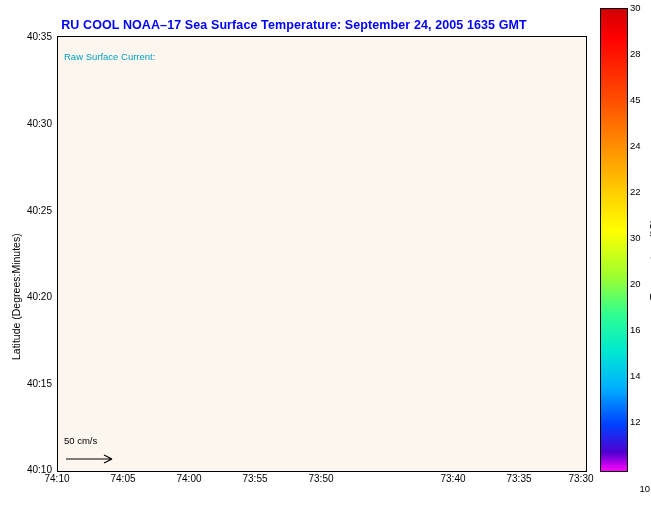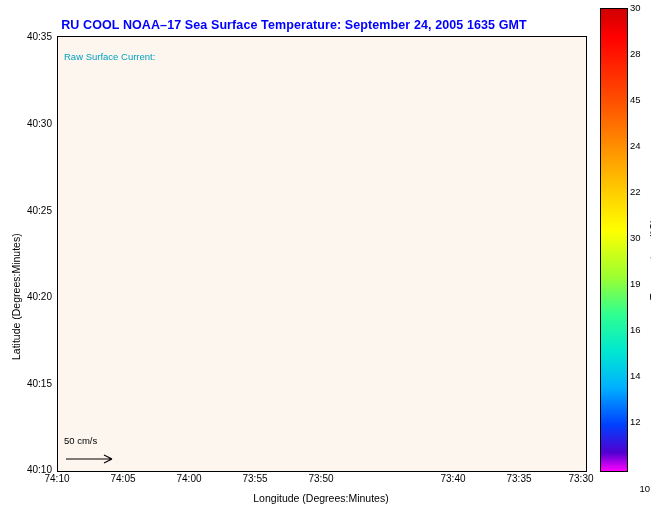--- a/index.html
+++ b/index.html
@@ -277,21 +277,20 @@
   <div class="xtick" style="left:496px;top:473px;">73:35</div>
   <div class="xtick" style="left:558px;top:473px;">73:30</div>
 
   <div class="ytick" style="left:10px;top:31px;">40:35</div>
   <div class="ytick" style="left:10px;top:118px;">40:30</div>
   <div class="ytick" style="left:10px;top:205px;">40:25</div>
   <div class="ytick" style="left:10px;top:291px;">40:20</div>
   <div class="ytick" style="left:10px;top:378px;">40:15</div>
   <div class="ytick" style="left:10px;top:464px;">40:10</div>
 
-  <div class="xlab">Longitude (Degrees:Minutes)</div>
   <div class="ylab" style="left:10px;top:360px;">Latitude (Degrees:Minutes)</div>
 
   <div id="cbar">
     <svg width="26" height="462" viewBox="0 0 26 462" preserveAspectRatio="none">
       <defs>
         <linearGradient id="jet" x1="0" y1="0" x2="0" y2="1">
           <stop offset="0.00" stop-color="#d00000"></stop>
           <stop offset="0.06" stop-color="#ff0000"></stop>
           <stop offset="0.20" stop-color="#ff5000"></stop>
           <stop offset="0.30" stop-color="#ff9000"></stop>
@@ -309,21 +308,21 @@
       <rect x="0" y="0" width="26" height="462" fill="url(#jet)"></rect>
     </svg>
   </div>
 
   <div class="cbtick" style="top:2px;">30</div>
   <div class="cbtick" style="top:48px;">28</div>
   <div class="cbtick" style="top:94px;">45</div>
   <div class="cbtick" style="top:140px;">24</div>
   <div class="cbtick" style="top:186px;">22</div>
   <div class="cbtick" style="top:232px;">30</div>
-  <div class="cbtick" style="top:278px;">19</div>
+  <div class="cbtick" style="top:278px;">20</div>
   <div class="cbtick" style="top:324px;">16</div>
   <div class="cbtick" style="top:370px;">14</div>
   <div class="cbtick" style="top:416px;">12</div>
   <div class="cbtick" style="top:483px;text-align:right;">10</div>
 
   <div class="cblab">Temperature (°C)</div>
 
 </div>
 
 </body></html>

